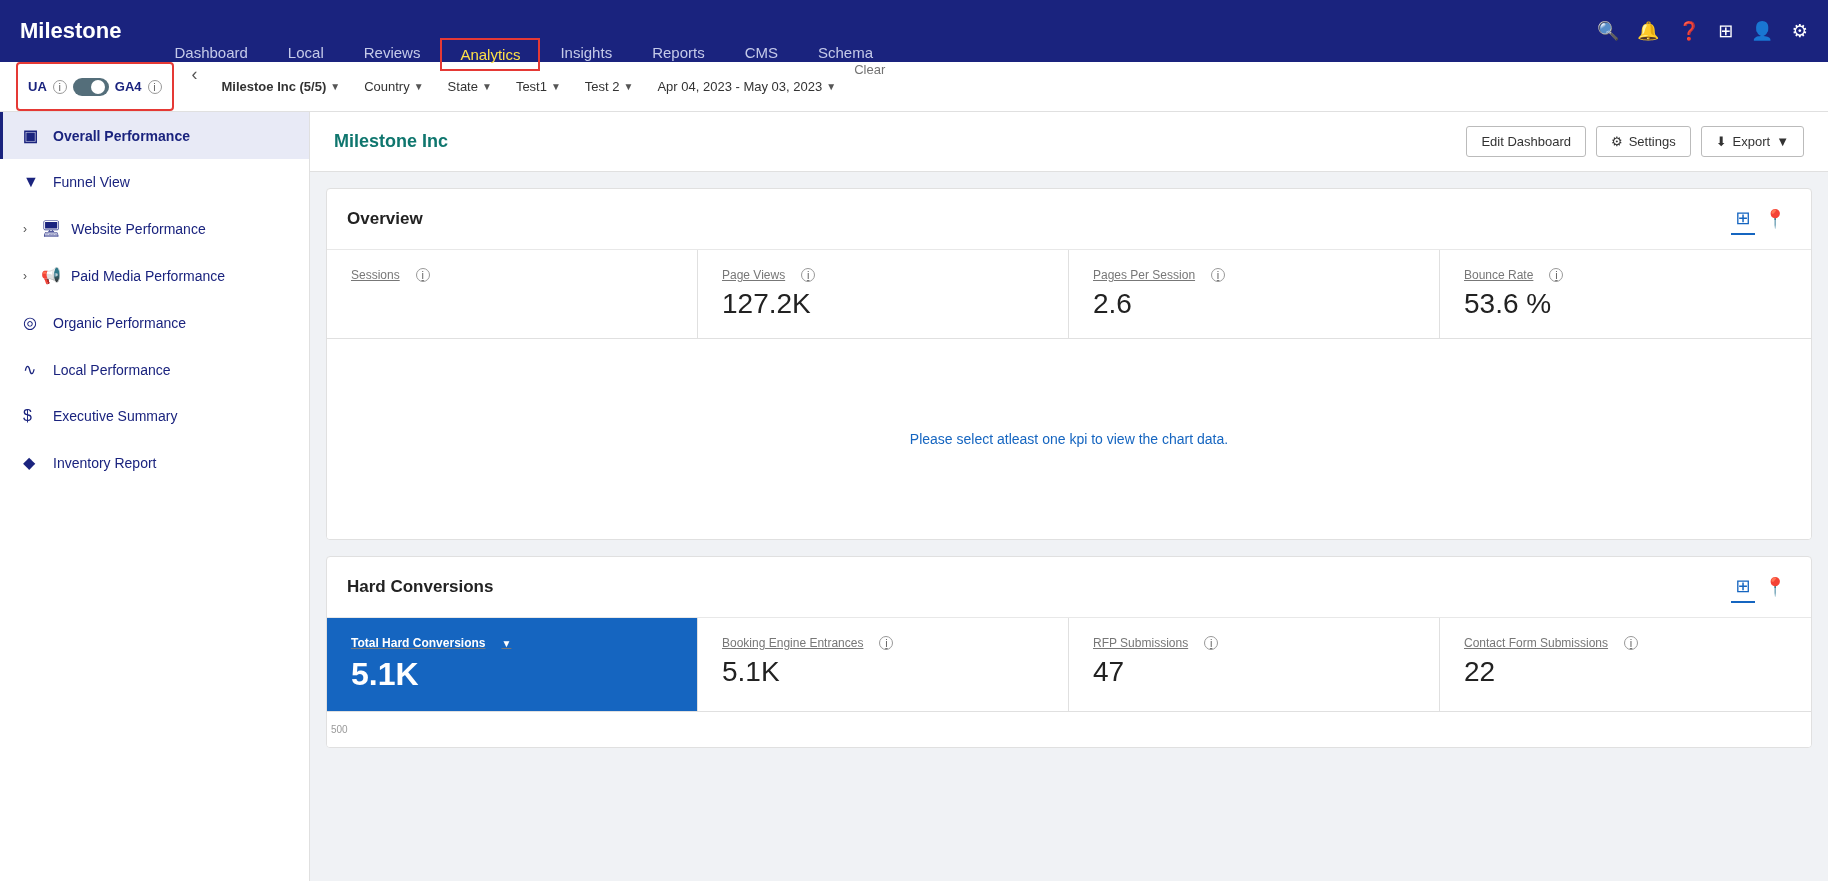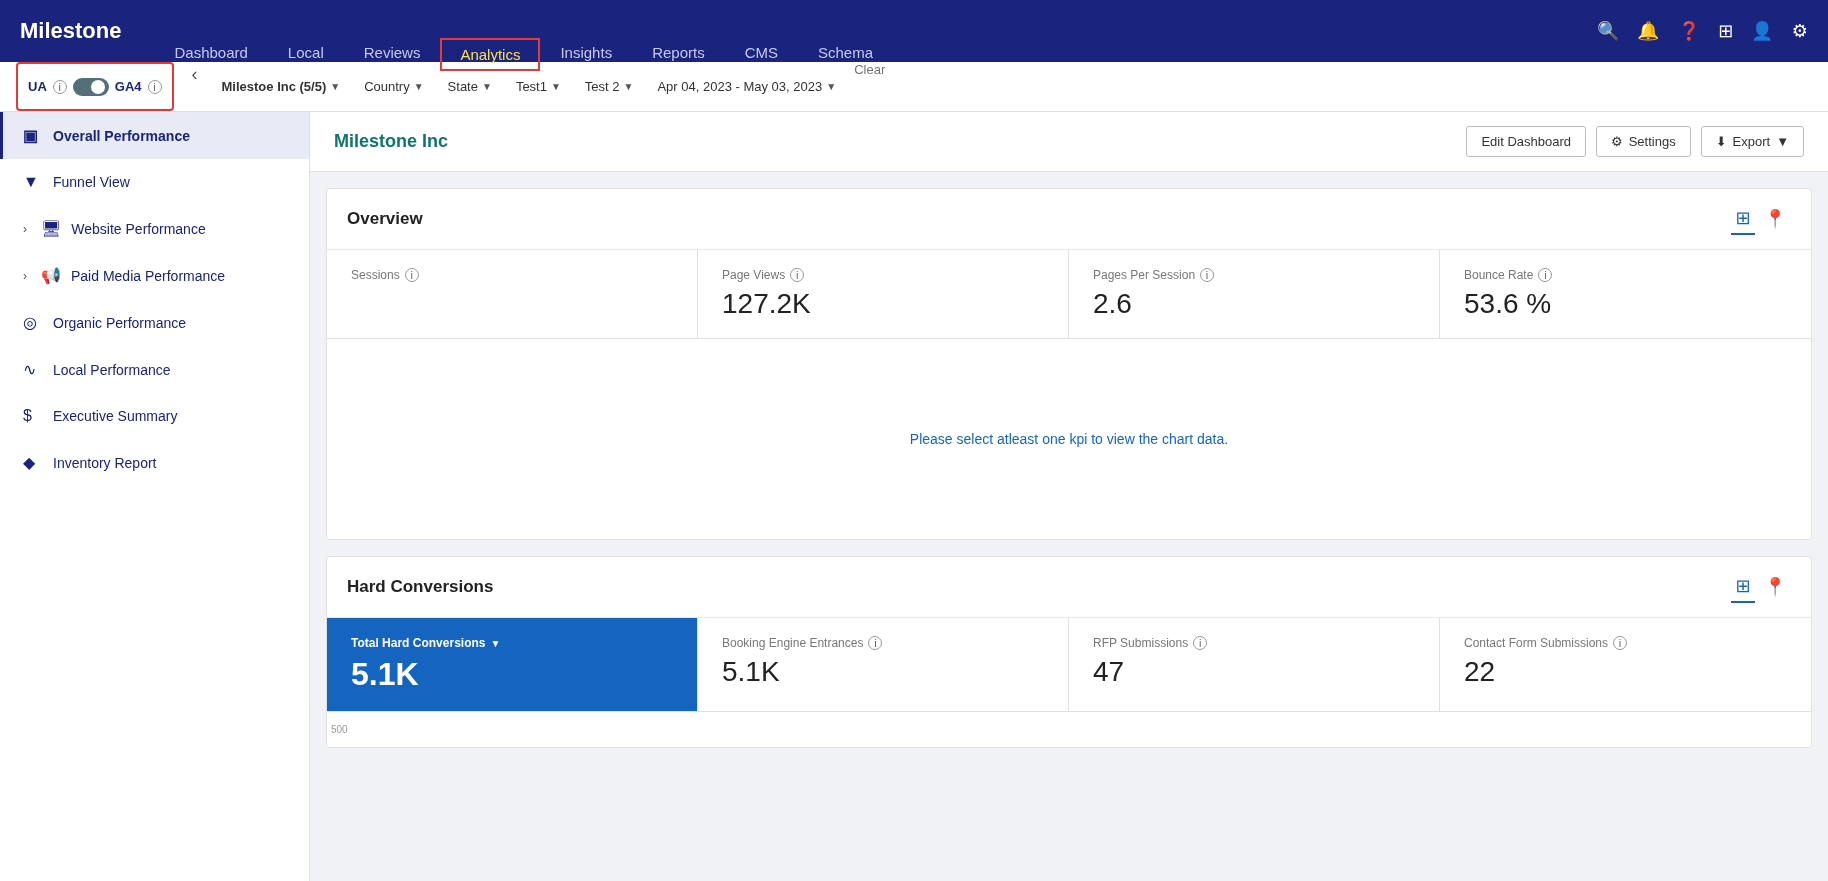--- a/index.html
+++ b/index.html
@@ -246,21 +246,22 @@
       padding: 18px 24px;
       border-right: 1px solid #e0e0e0;
     }
     .kpi-cell:last-child { border-right: none; }
     .kpi-label {
       font-size: 12px;
       color: #777;
       margin-bottom: 6px;
       display: flex;
       align-items: center;
-      gap: 5px;
+      gap: 16px;
+      text-decoration: underline;
     }
     .kpi-value {
       font-size: 28px;
       font-weight: 400;
       color: #222;
     }
 
     
     .chart-placeholder {
       height: 200px;

